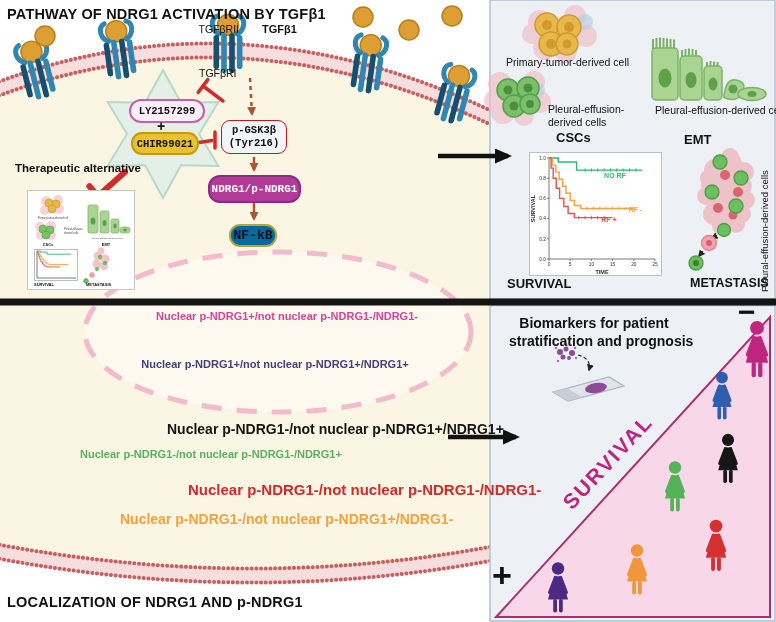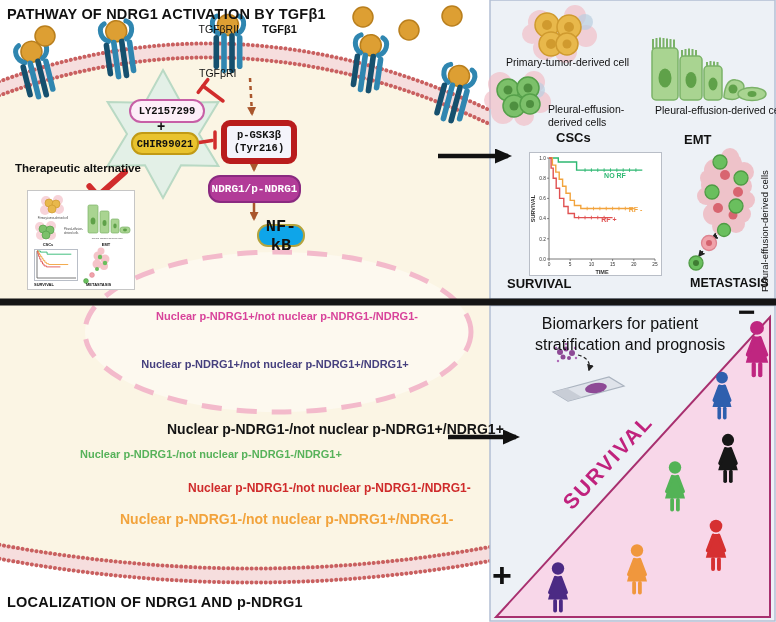--- a/index.html
+++ b/index.html
@@ -261,36 +261,36 @@
   <div class="t b" style="left:262px;top:23px;font-size:11px;">TGFβ1</div>
   <div class="t" style="left:199px;top:67px;font-size:10.5px;">TGFβRI</div>
 
   <div class="pill" style="left:129px;top:99px;width:72px;height:20px;font-size:10.5px;
        background:#fdeef8;border:2px solid #c75fa6;border-radius:12px;color:#111;">LY2157299</div>
   <div class="t b" style="left:157px;top:118px;font-size:14px;">+</div>
   <div class="pill" style="left:131px;top:132px;width:64px;height:19px;font-size:10.5px;
        background:#e9c32e;border:2px solid #c19a15;border-radius:11px;color:#111;">CHIR99021</div>
 
   <div class="pill" style="left:221px;top:120px;width:64px;height:32px;font-size:10.5px;
-       background:#f4f4fb;border:6px solid #b91c1c;border-radius:9px;color:#111;flex-direction:column;line-height:1.2;">
+       background:#f4f4fb;border:1px solid #b91c1c;border-radius:9px;color:#111;flex-direction:column;line-height:1.2;">
     <span>p-GSK3β</span>
     <span>(Tyr216)</span>
   </div>
   <div class="pill" style="left:208px;top:175px;width:89px;height:24px;font-size:11px;
        background:#b23b98;border:2.5px solid #8a2a80;border-radius:12px;color:#fff;">NDRG1/p-NDRG1</div>
-  <div class="pill" style="left:229px;top:224px;width:44px;height:19px;font-size:17px;
-       background:#0ea5e9;border:2px solid #b4a43e;border-radius:11px;color:#111;margin-left:28px;">NF-kB</div>
+  <div class="pill" style="left:229px;top:224px;width:44px;height:19px;font-size:13px;
+       background:#0369a1;border:2px solid #b4a43e;border-radius:11px;color:#111;">NF-kB</div>
 
   <div class="t b" style="left:15px;top:162px;font-size:11.5px;">Therapeutic alternative</div>
 
   <div class="t b ctr" style="left: 97px; top: 310px; width: 380px; font-size: 11px; color: rgb(216, 67, 154);">Nuclear p-NDRG1+/not nuclear p-NDRG1-/NDRG1-</div>
   <div class="t b ctr" style="left: 85px; top: 358px; width: 380px; font-size: 11px; color: rgb(70, 64, 126);">Nuclear p-NDRG1+/not nuclear p-NDRG1+/NDRG1+</div>
   <div class="t b" style="left: 167px; top: 421px; font-size: 14px; color: rgb(20, 20, 20);">Nuclear p-NDRG1-/not nuclear p-NDRG1+/NDRG1+</div>
   <div class="t b" style="left: 80px; top: 448px; font-size: 11px; color: rgb(87, 178, 90);">Nuclear p-NDRG1-/not nuclear p-NDRG1-/NDRG1+</div>
-  <div class="t b" style="left: 188px; top: 481px; font-size: 12px; color: rgb(207, 43, 43);">Nuclear p-NDRG1-/not nuclear p-NDRG1-/NDRG1-</div>
+  <div class="t b" style="left: 188px; top: 481px; font-size: 15px; color: rgb(207, 43, 43);">Nuclear p-NDRG1-/not nuclear p-NDRG1-/NDRG1-</div>
   <div class="t b" style="left: 120px; top: 511px; font-size: 14px; color: rgb(242, 163, 60);">Nuclear p-NDRG1-/not nuclear p-NDRG1+/NDRG1-</div>
 
   <div class="t" style="left:506px;top:56px;font-size:10.5px;">Primary-tumor-derived cell</div>
   <div class="t" style="left:548px;top:103px;font-size:10.5px;line-height:1.25;">
     <span style="display:block;">Pleural-effusion-</span>
     <span style="display:block;">derived cells</span>
   </div>
   <div class="t b" style="left:556px;top:130px;font-size:13px;">CSCs</div>
   <div class="t" style="left:655px;top:104px;font-size:10.5px;">Pleural-effusion-derived cells</div>
   <div class="t b" style="left:684px;top:132px;font-size:13px;">EMT</div>
@@ -350,21 +350,21 @@
       <text x="99.712" y="60.035" font-size="7" font-weight="bold" fill="#f2a33c">RF -</text>
       <path d="M20.0,6.0 L22.1,6.0 L22.1,16.1 L24.2,16.1 L24.2,26.2 L27.2,26.2 L27.2,36.3 L30.6,36.3 L30.6,46.4 L34.8,46.4 L34.8,54.5 L39.1,54.5 L39.1,61.5 L45.4,61.5 L45.4,65.6 L83.6,65.6" fill="none" stroke="#e05252" stroke-width="1.4"></path>
       <line x1="49.68000000000001" y1="63.790000000000006" x2="49.68000000000001" y2="67.39" stroke="#e05252" stroke-width="0.9"></line>
       <line x1="56.04" y1="63.790000000000006" x2="56.04" y2="67.39" stroke="#e05252" stroke-width="0.9"></line>
       <line x1="62.400000000000006" y1="63.790000000000006" x2="62.400000000000006" y2="67.39" stroke="#e05252" stroke-width="0.9"></line>
       <line x1="68.76" y1="63.790000000000006" x2="68.76" y2="67.39" stroke="#e05252" stroke-width="0.9"></line>
       <line x1="75.12" y1="63.790000000000006" x2="75.12" y2="67.39" stroke="#e05252" stroke-width="0.9"></line>
       <text x="72.15200000000002" y="69.63" font-size="7" font-weight="bold" fill="#e05252">RF +</text>
     </svg>
 
-  <div class="t ctr" style="left:535px;top:314px;width:170px;font-size:16px;font-weight:400;line-height:1.3;">
+  <div class="t ctr" style="left:509px;top:314px;width:170px;font-size:14px;font-weight:700;line-height:1.3;">
     <span style="display:block;">Biomarkers for patient</span>
     <span style="display:block;">stratification and prognosis</span>
   </div>
   <div class="t b ctr" id="diag-survival" style="left:538px;top:450px;width:140px;font-size:21px;letter-spacing:2px;
        transform:rotate(-47deg);color:#c0227d;">SURVIVAL</div>
   <div class="t" style="left:738px;top:295px;font-size:30px;font-weight:900;">−</div>
   <div class="t" style="left:492px;top:556px;font-size:34px;font-weight:900;">+</div>
 
   <div id="thumb">
     <svg id="thumb-art" width="106" height="98" viewBox="0 0 106 98">

